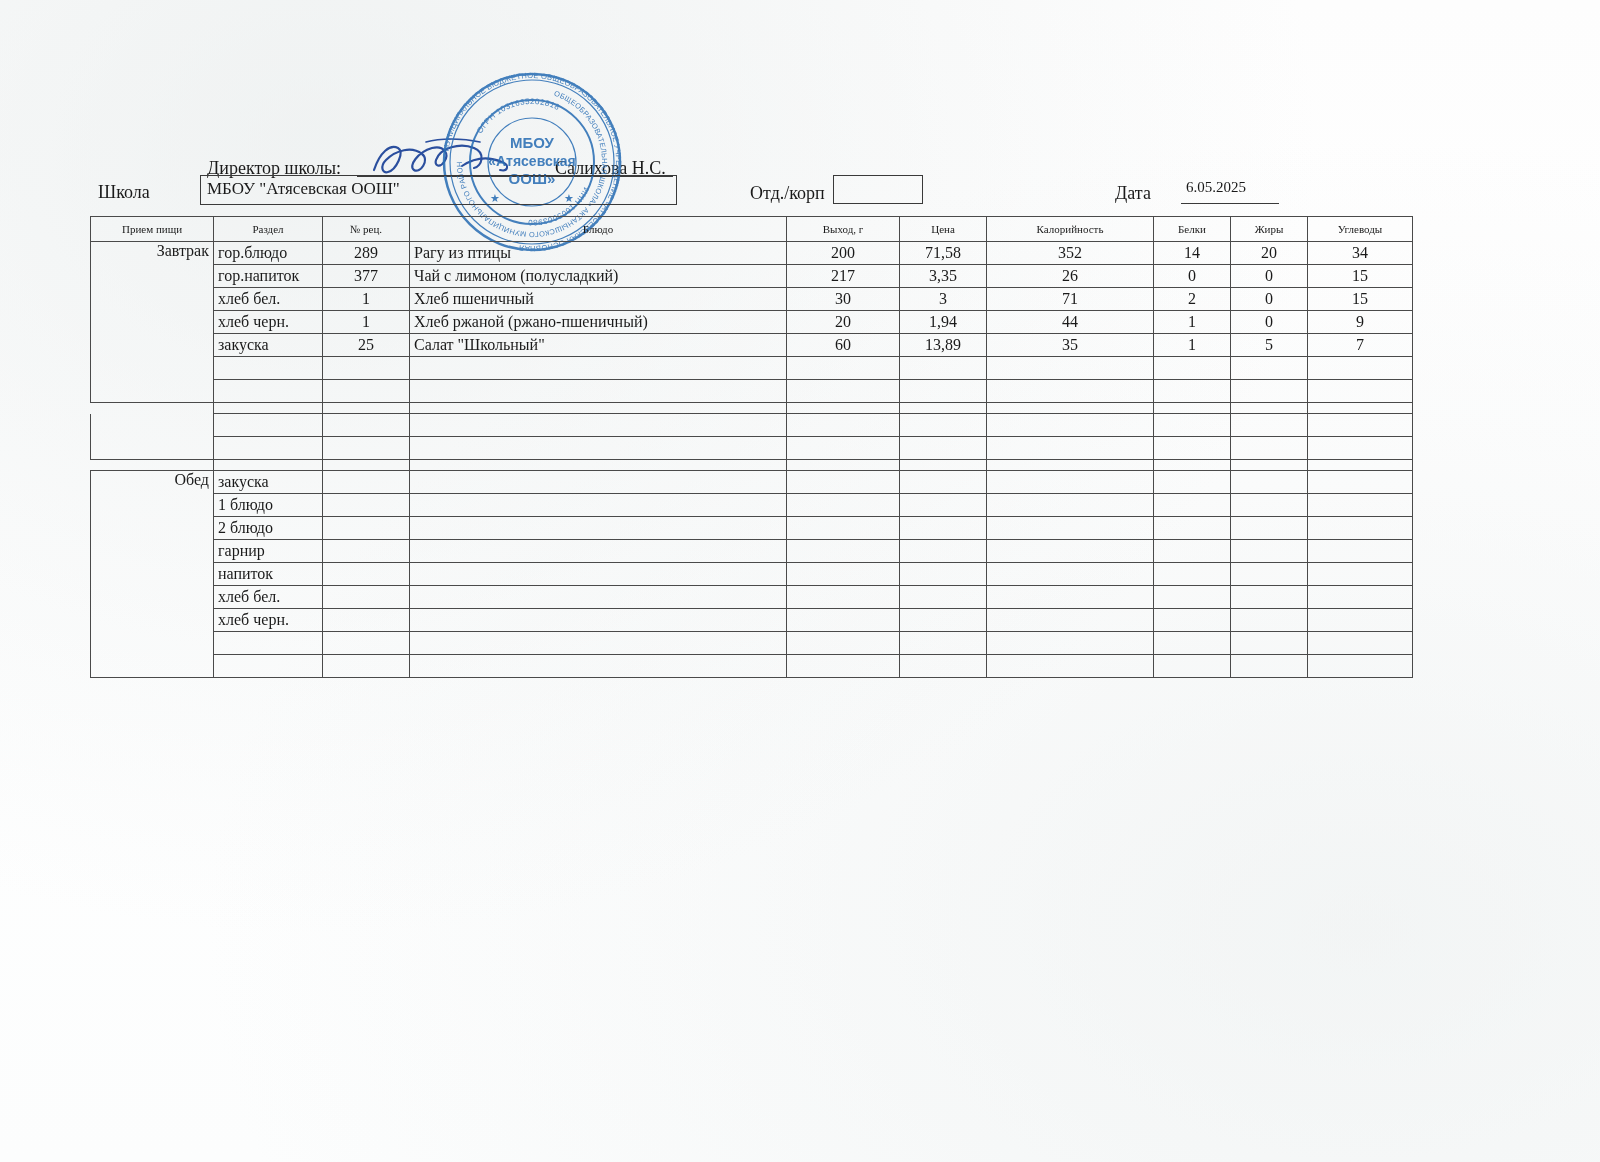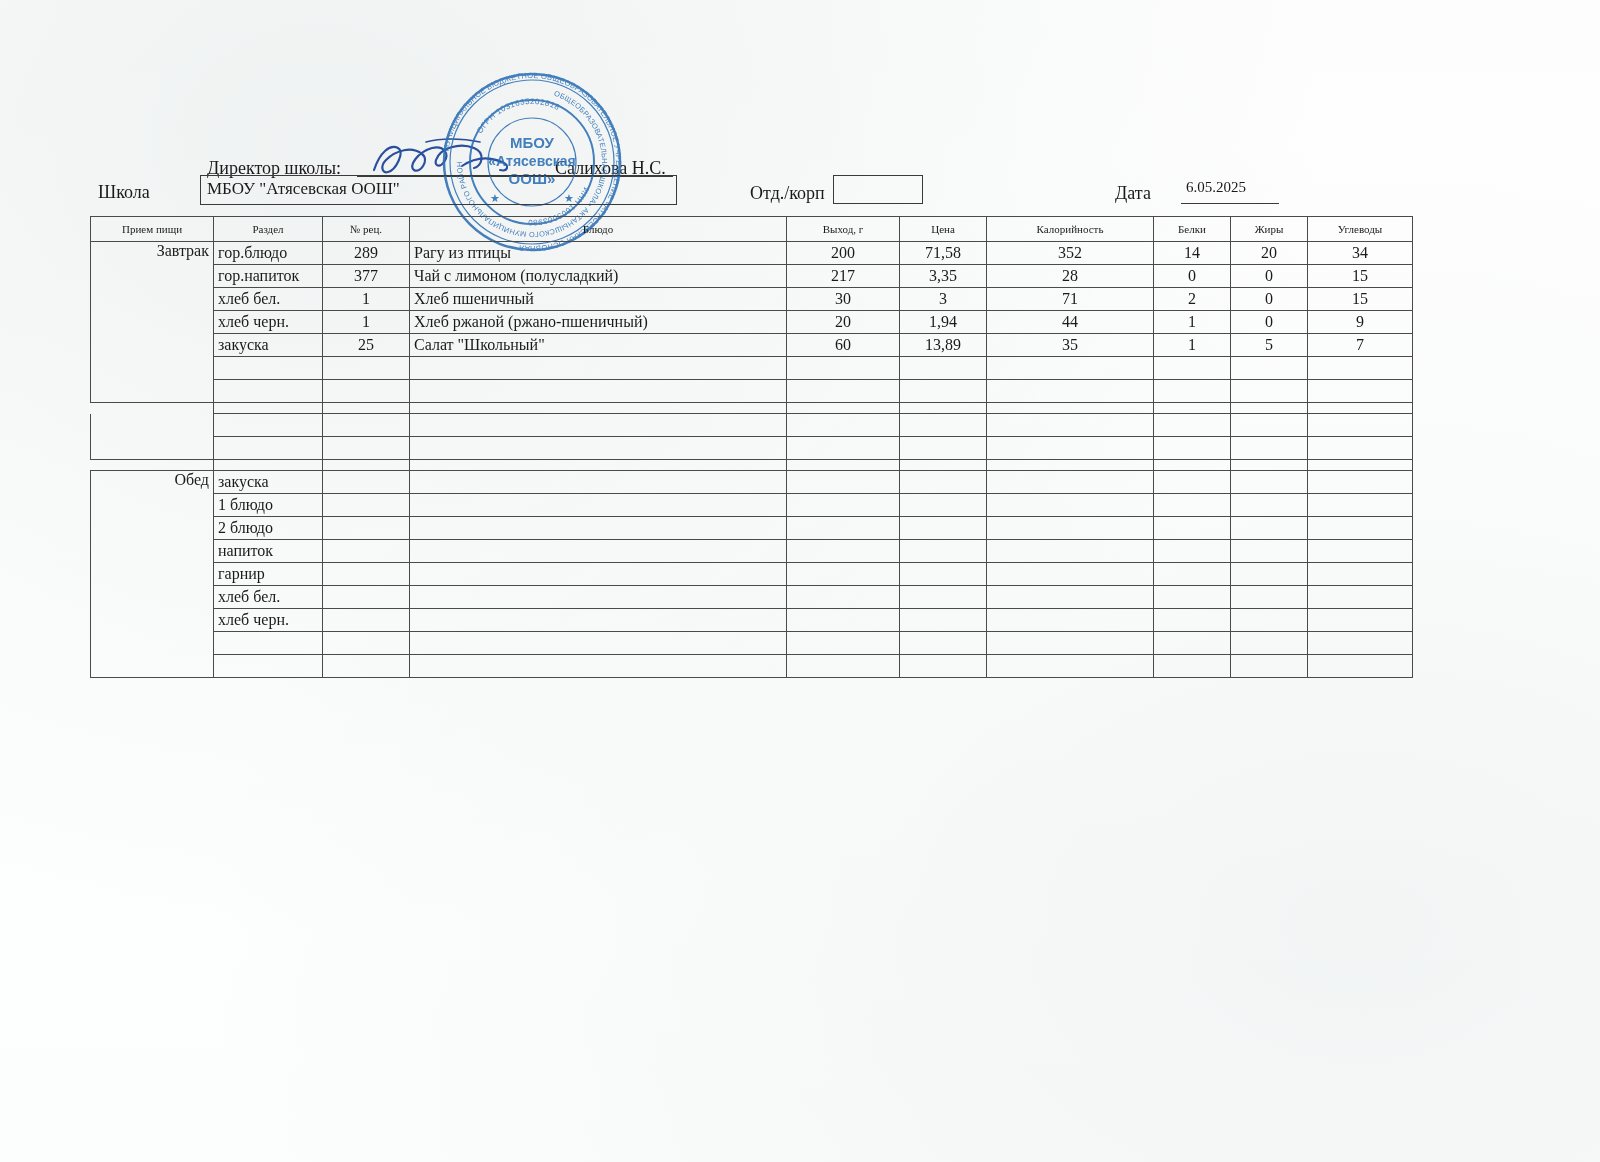--- a/index.html
+++ b/index.html
@@ -238,21 +238,21 @@
           <td class="c-fat">20</td>
           <td class="c-carb">34</td>
         </tr>
         <tr>
           <td class="c-meal meal-cell"></td>
           <td class="c-sect">гор.напиток</td>
           <td class="c-rec">377</td>
           <td class="c-dish">Чай с лимоном (полусладкий)</td>
           <td class="c-out">217</td>
           <td class="c-price">3,35</td>
-          <td class="c-cal">28</td>
+          <td class="c-cal">26</td>
           <td class="c-prot">0</td>
           <td class="c-fat">0</td>
           <td class="c-carb">15</td>
         </tr>
         <tr>
           <td class="c-meal meal-cell"></td>
           <td class="c-sect">хлеб бел.</td>
           <td class="c-rec">1</td>
           <td class="c-dish">Хлеб пшеничный</td>
           <td class="c-out">30</td>
@@ -389,33 +389,33 @@
           <td class="c-dish"></td>
           <td class="c-out"></td>
           <td class="c-price"></td>
           <td class="c-cal"></td>
           <td class="c-prot"></td>
           <td class="c-fat"></td>
           <td class="c-carb"></td>
         </tr>
         <tr>
           <td class="c-meal meal-cell"></td>
+          <td class="c-sect">гарнир</td>
+          <td class="c-rec"></td>
+          <td class="c-dish"></td>
+          <td class="c-out"></td>
+          <td class="c-price"></td>
+          <td class="c-cal"></td>
+          <td class="c-prot"></td>
+          <td class="c-fat"></td>
+          <td class="c-carb"></td>
+        </tr>
+        <tr>
+          <td class="c-meal meal-cell"></td>
           <td class="c-sect">напиток</td>
-          <td class="c-rec"></td>
-          <td class="c-dish"></td>
-          <td class="c-out"></td>
-          <td class="c-price"></td>
-          <td class="c-cal"></td>
-          <td class="c-prot"></td>
-          <td class="c-fat"></td>
-          <td class="c-carb"></td>
-        </tr>
-        <tr>
-          <td class="c-meal meal-cell"></td>
-          <td class="c-sect">гарнир</td>
           <td class="c-rec"></td>
           <td class="c-dish"></td>
           <td class="c-out"></td>
           <td class="c-price"></td>
           <td class="c-cal"></td>
           <td class="c-prot"></td>
           <td class="c-fat"></td>
           <td class="c-carb"></td>
         </tr>
         <tr>

